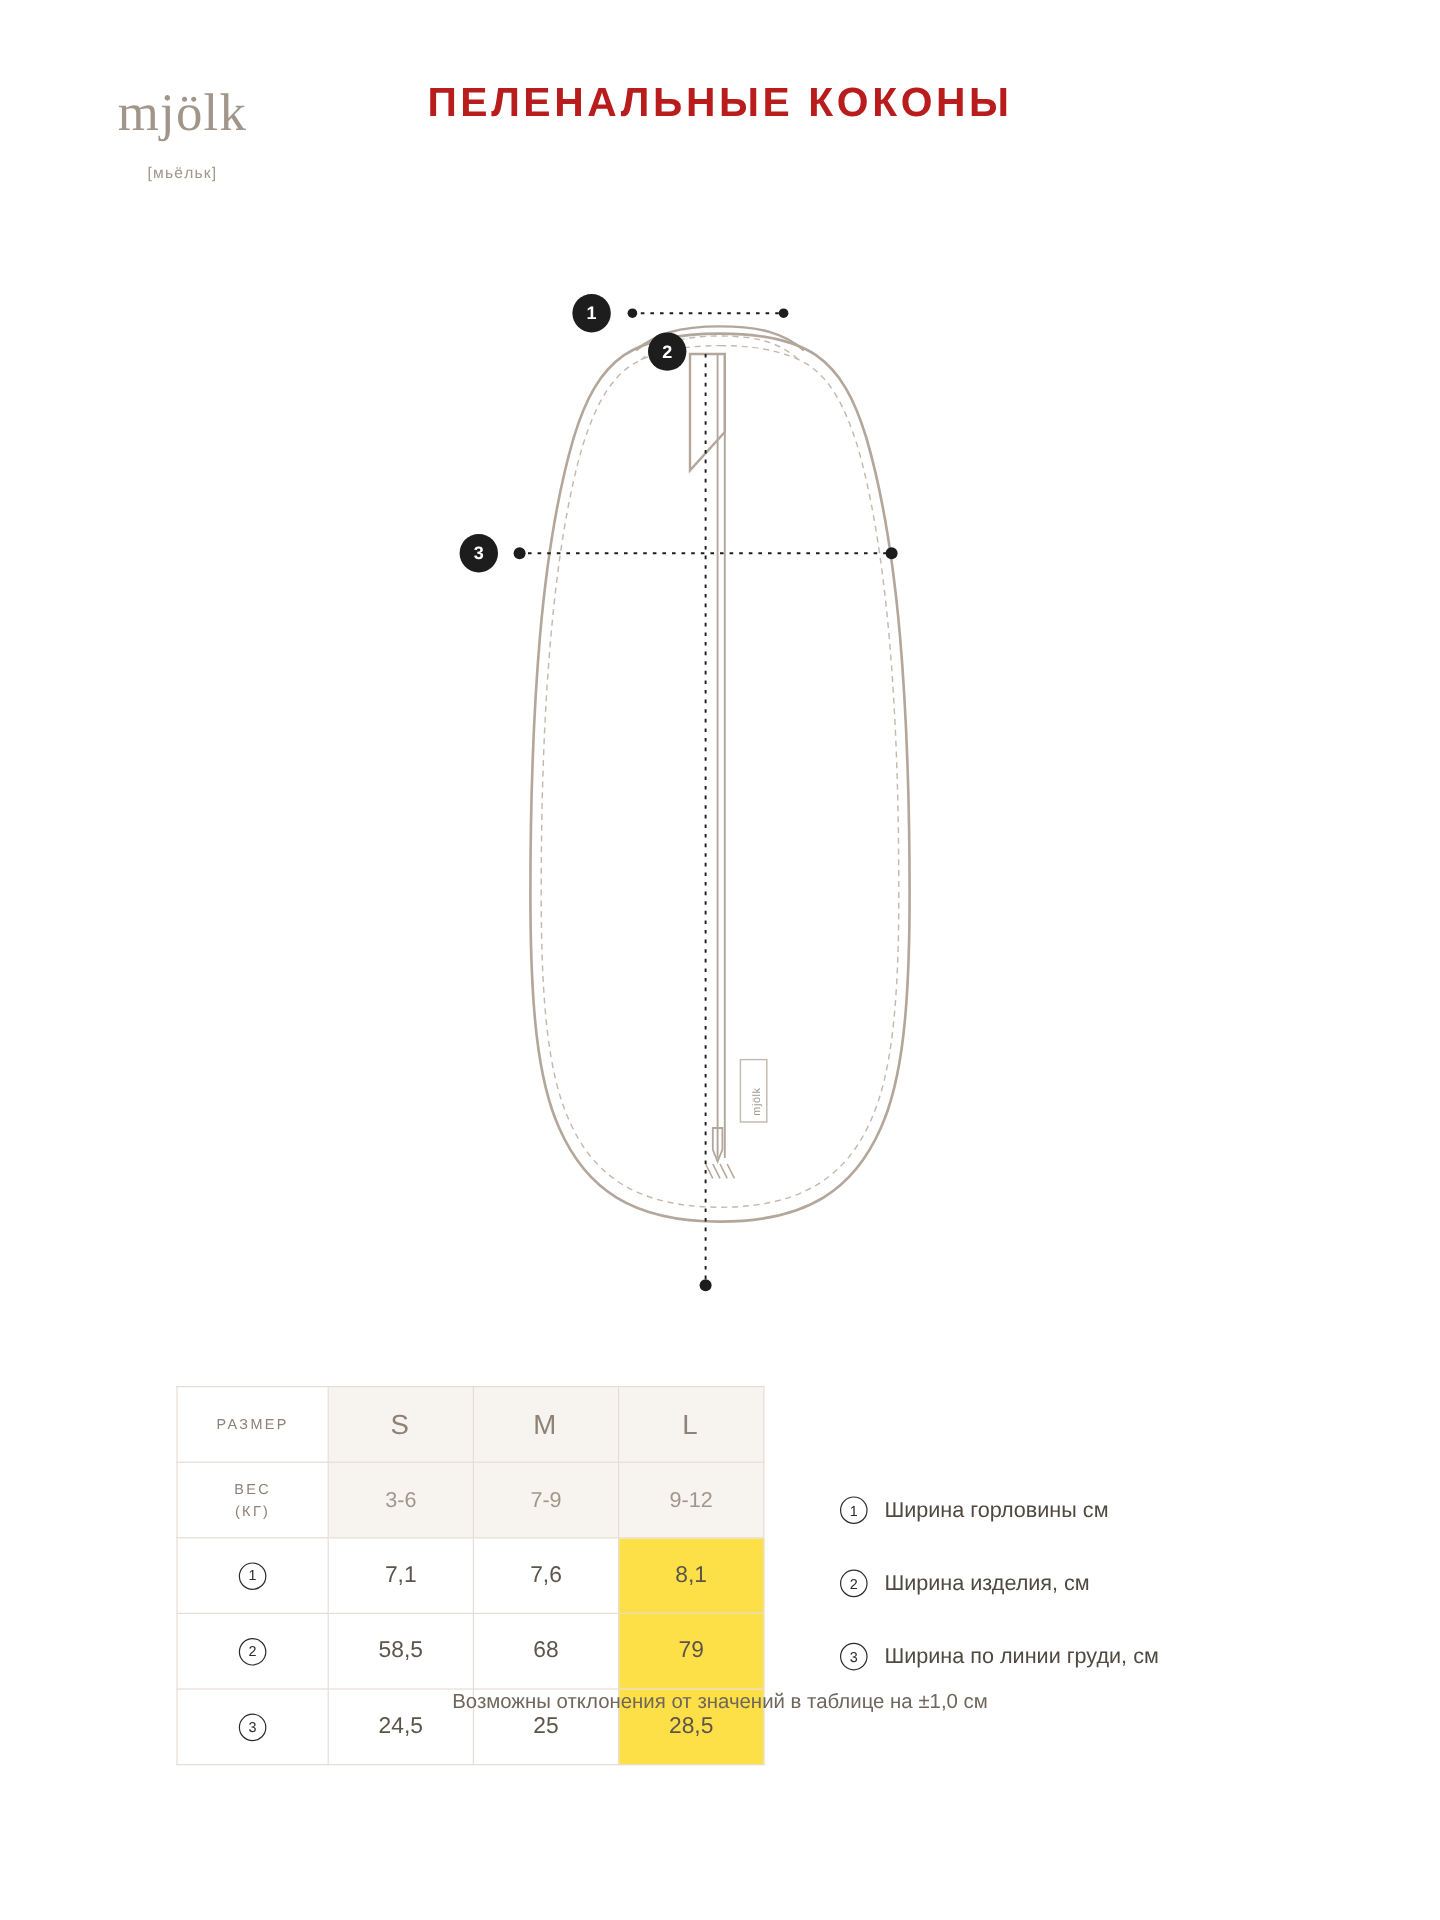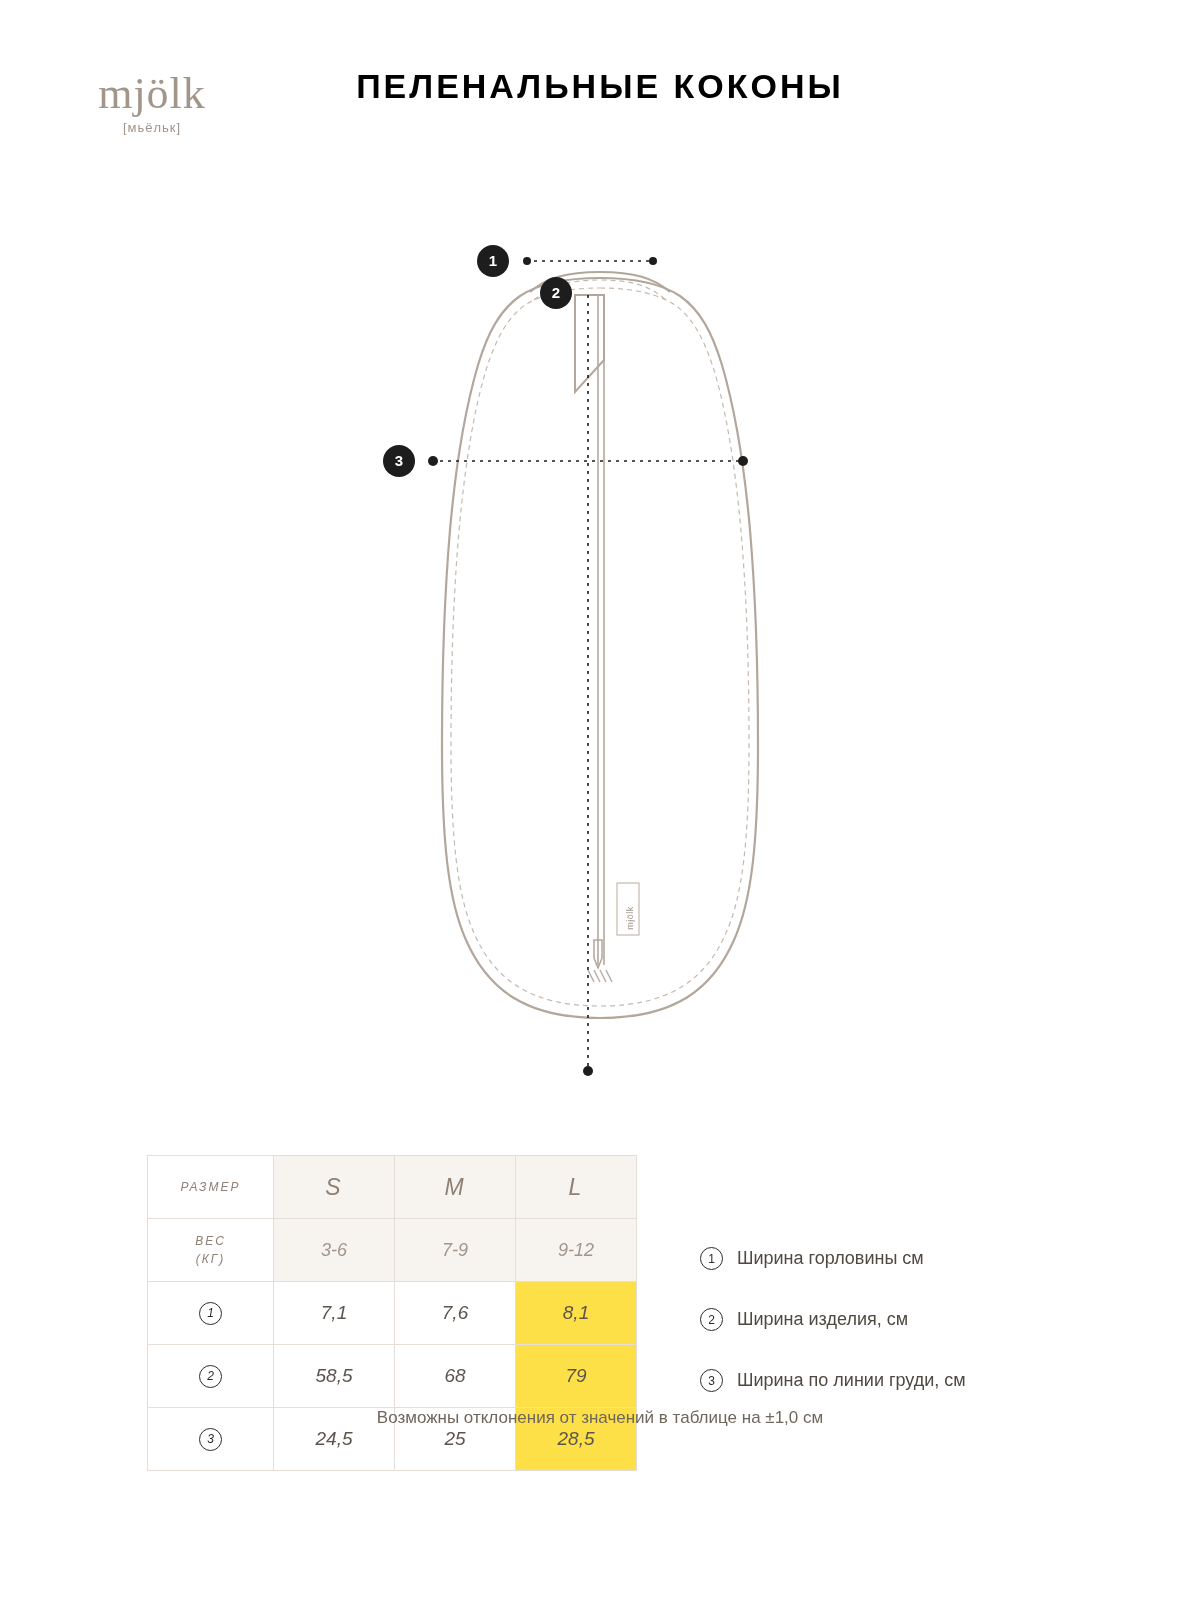--- a/index.html
+++ b/index.html
@@ -30,34 +30,34 @@
     font-size: 44px;
     letter-spacing: 1px;
     line-height: 1;
     font-weight: 400;
     color: #a2968b;
   }
   .logo-sub {
     font-family: "Liberation Sans", sans-serif;
     font-size: 13px;
     letter-spacing: 1px;
-    margin-top: 4px;
+    margin-top: 20px;
     color: #a2968b;
   }
   .page-title {
     position: absolute;
     left: 300px;
     top: 62px;
     width: 600px;
     text-align: center;
     font-size: 34px;
     font-weight: bold;
     letter-spacing: 3px;
     line-height: 1.45;
-    color: #000000;
+    color: #b91c1c;
     text-transform: uppercase;
   }
 
   
   .illustration {
     position: absolute;
     left: 0;
     top: 200px;
     width: 1200px;
     height: 920px;
@@ -72,21 +72,20 @@
     border-collapse: collapse;
     font-size: 17px;
     color: #6f665c;
   }
   .size-table td, .size-table th {
     border: 1px solid #e6ded6;
     text-align: center;
     vertical-align: middle;
     font-weight: normal;
     padding: 0;
-    font-style: italic;
   }
   .size-table .col-label { width: 125px; height: 62px; }
   .size-table .col-size  { width: 120px; height: 62px; }
   .tbl-head-label {
     font-size: 12px;
     letter-spacing: 2px;
     color: #8e8175;
     text-transform: uppercase;
   }
   .tbl-head-size {

